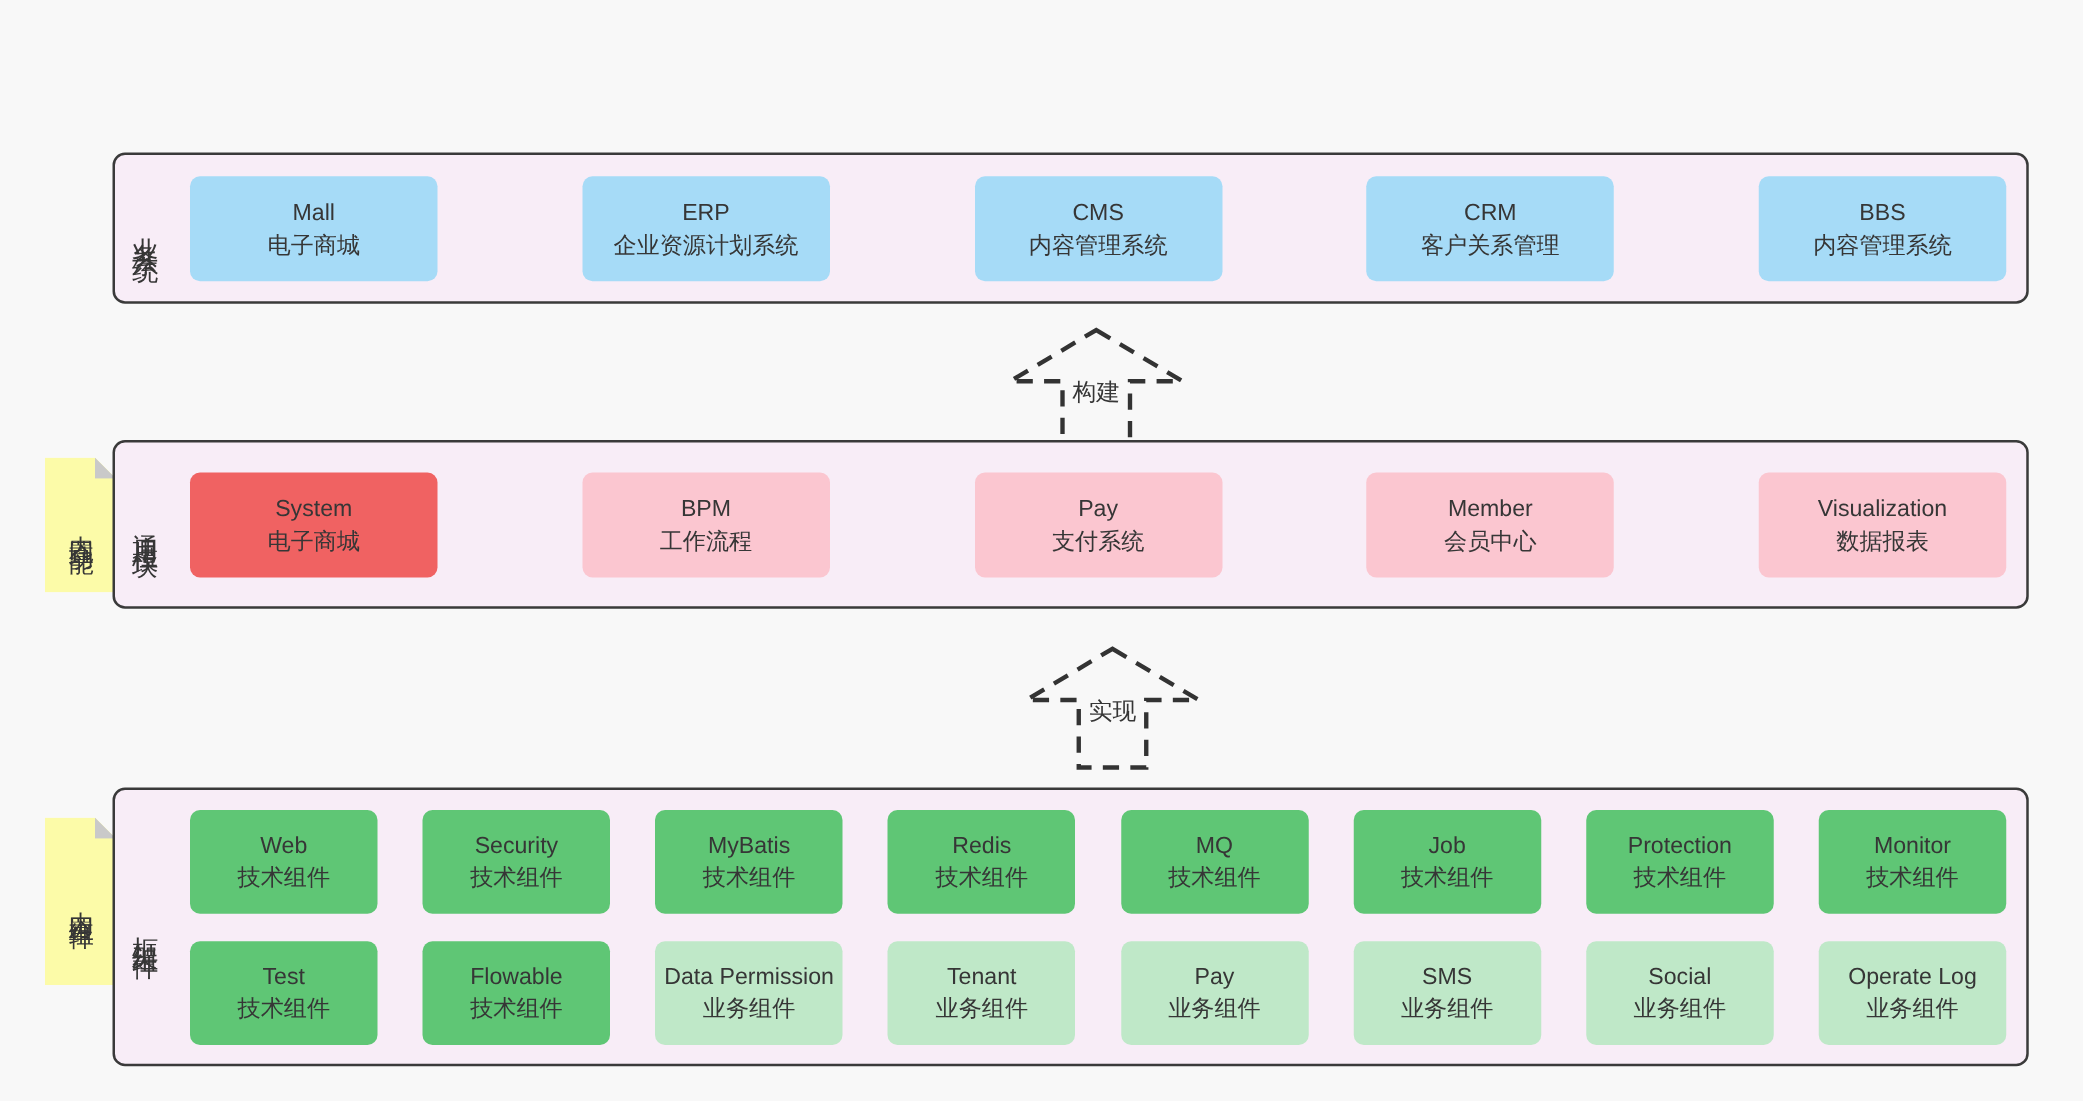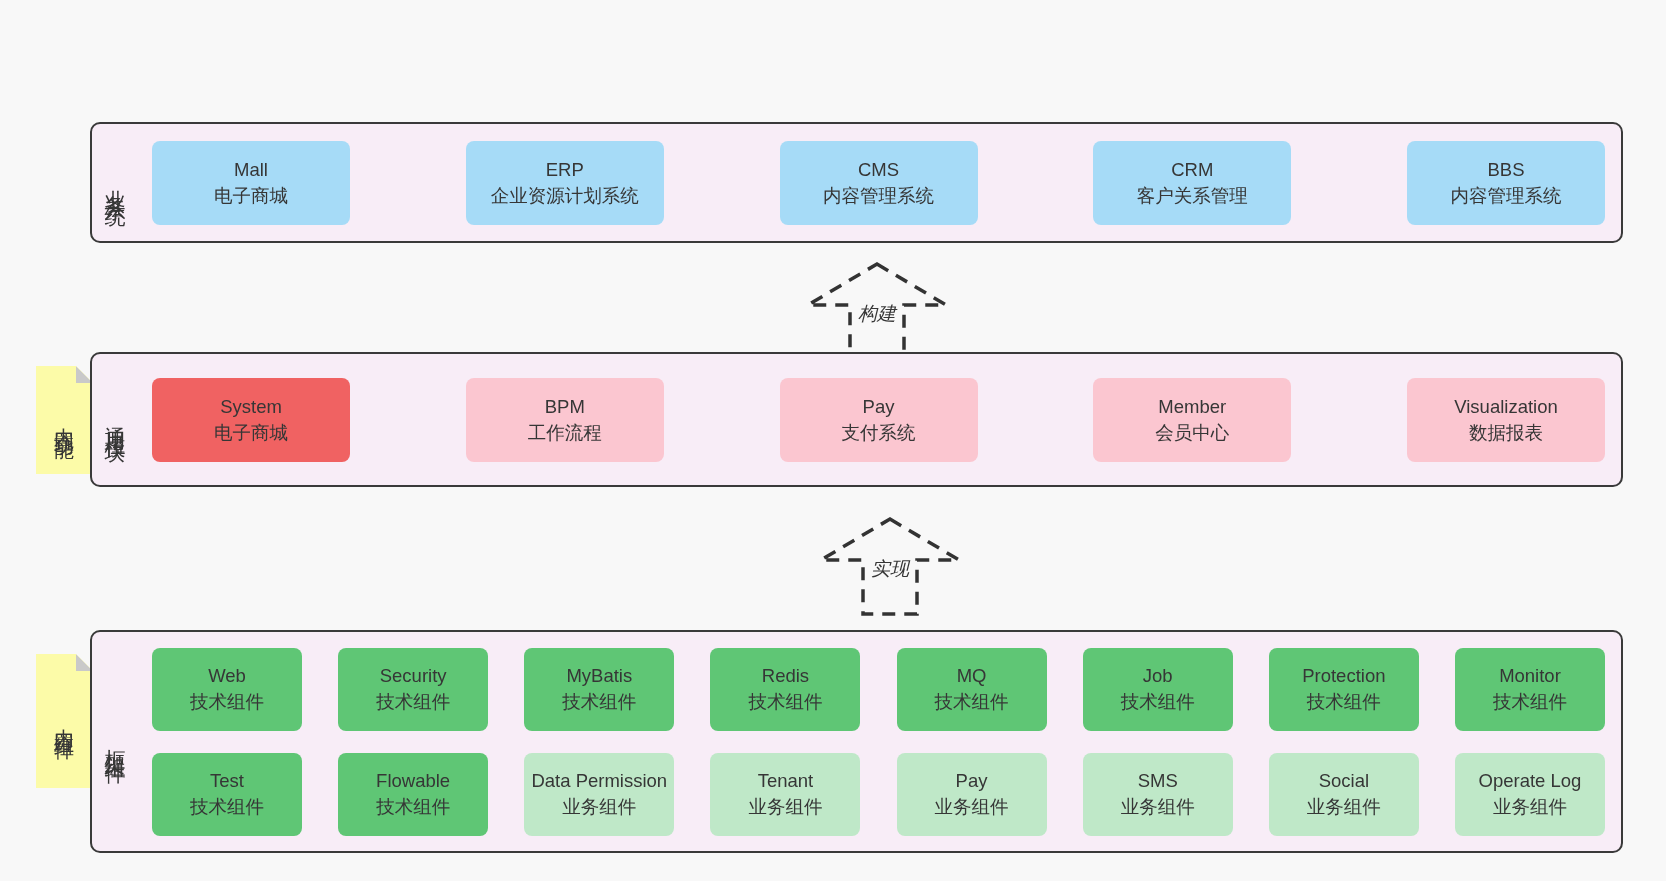--- a/index.html
+++ b/index.html
@@ -50,21 +50,21 @@
   #sticky-components{top:654px;height:134px;}
   .sticky .fold{
     position:absolute;top:0;right:0;width:17px;height:17px;
     background:var(--sticky_fold,#c9c9c9);
     clip-path:polygon(0 0,100% 100%,0 100%);
   }
   .sticky .v-text{
     writing-mode:vertical-rl;text-orientation:upright;
     font-size:20px;letter-spacing:4px;line-height:1;white-space:nowrap;
   }
-  .arrow{position:absolute;width:150px;height:106px;font-style:italic;}
+  .arrow{position:absolute;width:150px;height:106px;}
   #arrow-build{left:802px;top:258px;}
   #arrow-implement{left:815px;top:513px;}
   .arrow svg{position:absolute;left:0;top:0;}
   .arrow .arrow-label{
     position:absolute;left:50%;top:56px;transform:translate(-50%,-50%);
     background:var(--page_bg,#f8f8f8);padding:1px 3px;font-size:19px;white-space:nowrap;
   }
 </style>
 </head>
 <body>

